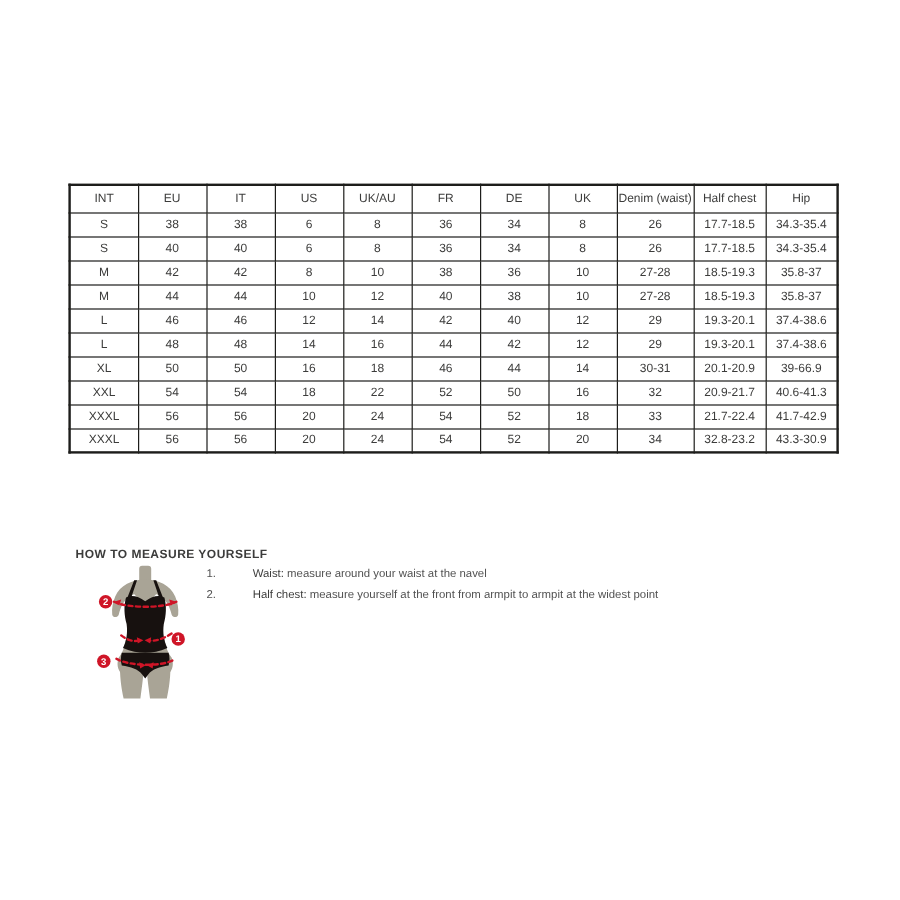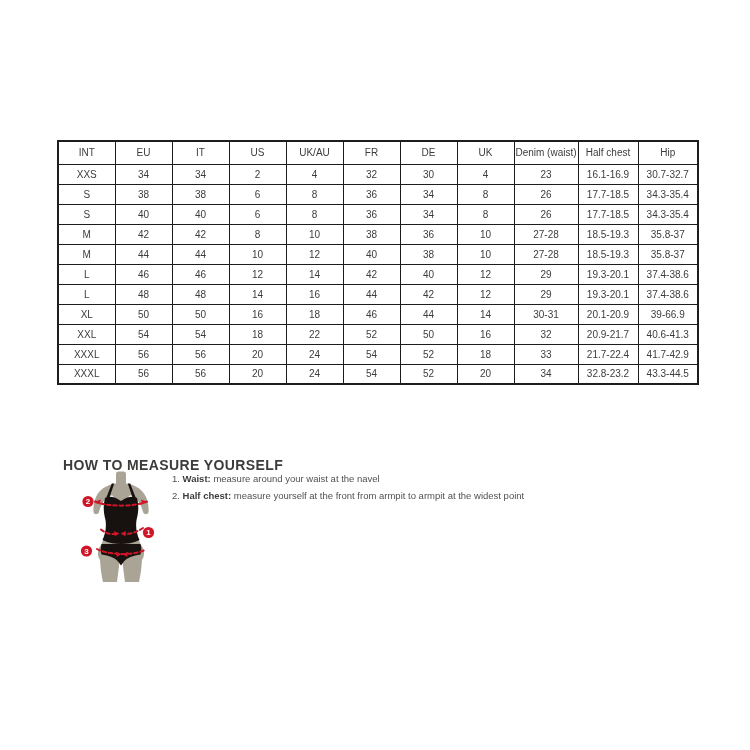--- a/index.html
+++ b/index.html
@@ -2,46 +2,46 @@
 <html><head>
 <meta charset="utf-8">
 <style>
   html,body{margin:0;padding:0;}
   body{
     width:750px;height:750px;background:#ffffff;position:relative;
     font-family:"Liberation Sans", sans-serif;color:#3c3c3b;overflow:hidden;
   }
   
   .size-table{
-    position:absolute;left:57px;top:140px;width:640px;
+    position:absolute;left:57px;top:153px;width:640px;
     border-collapse:collapse;table-layout:fixed;
     border:2px solid #1d1d1b;
   }
   .size-table th,.size-table td{
     border:1px solid #1d1d1b;
     text-align:center;vertical-align:middle;
     font-size:10px;font-weight:400;color:#3c3c3b;
     padding:0;white-space:nowrap;overflow:hidden;
   }
   .size-table thead tr{height:23px;}
   .size-table tbody tr{height:20px;}
   
   .measure-heading{
     position:absolute;left:63px;top:457px;
-    font-size:14px;font-weight:700;letter-spacing:.4px;color:#3c3c3b;
+    font-size:10px;font-weight:700;letter-spacing:.4px;color:#3c3c3b;
   }
   .figure-wrap{
     position:absolute;left:72px;top:470px;width:114px;height:126px;
   }
   .steps{
     position:absolute;left:172px;top:471px;width:420px;
     font-size:9.5px;line-height:16.5px;color:#515151;
   }
   .steps .step{white-space:nowrap;}
-  .steps b{color:#3c3c3b;font-weight:700;}
+  .steps b{color:#3c3c3b;font-weight:400;margin-left:28px;}
 </style>
 </head>
 <body>
 
 <table class="size-table">
   <colgroup>
     <col style="width:57px">
       <col style="width:57px">
       <col style="width:57px">
       <col style="width:57px">
@@ -63,33 +63,20 @@
         <th>FR</th>
         <th>DE</th>
         <th>UK</th>
         <th>Denim (waist)</th>
         <th>Half chest</th>
         <th>Hip</th>
       </tr>
     </thead>
   <tbody id="size-tbody">
       <tr>
-        <td>XXS</td>
-        <td>34</td>
-        <td>34</td>
-        <td>2</td>
-        <td>4</td>
-        <td>32</td>
-        <td>30</td>
-        <td>4</td>
-        <td>23</td>
-        <td>16.1-16.9</td>
-        <td>30.7-32.7</td>
-      </tr>
-      <tr>
         <td>S</td>
         <td>38</td>
         <td>38</td>
         <td>6</td>
         <td>8</td>
         <td>36</td>
         <td>34</td>
         <td>8</td>
         <td>26</td>
         <td>17.7-18.5</td>
@@ -203,21 +190,21 @@
         <td>XXXL</td>
         <td>56</td>
         <td>56</td>
         <td>20</td>
         <td>24</td>
         <td>54</td>
         <td>52</td>
         <td>20</td>
         <td>34</td>
         <td>32.8-23.2</td>
-        <td>43.3-44.5</td>
+        <td>43.3-30.9</td>
       </tr>
     </tbody>
 </table>
 
 <div class="measure-heading">HOW TO MEASURE YOURSELF</div>
 
 <div class="figure-wrap">
   <svg viewBox="0 0 114 126" width="114" height="126">
 
     <g fill="#a9a496">

